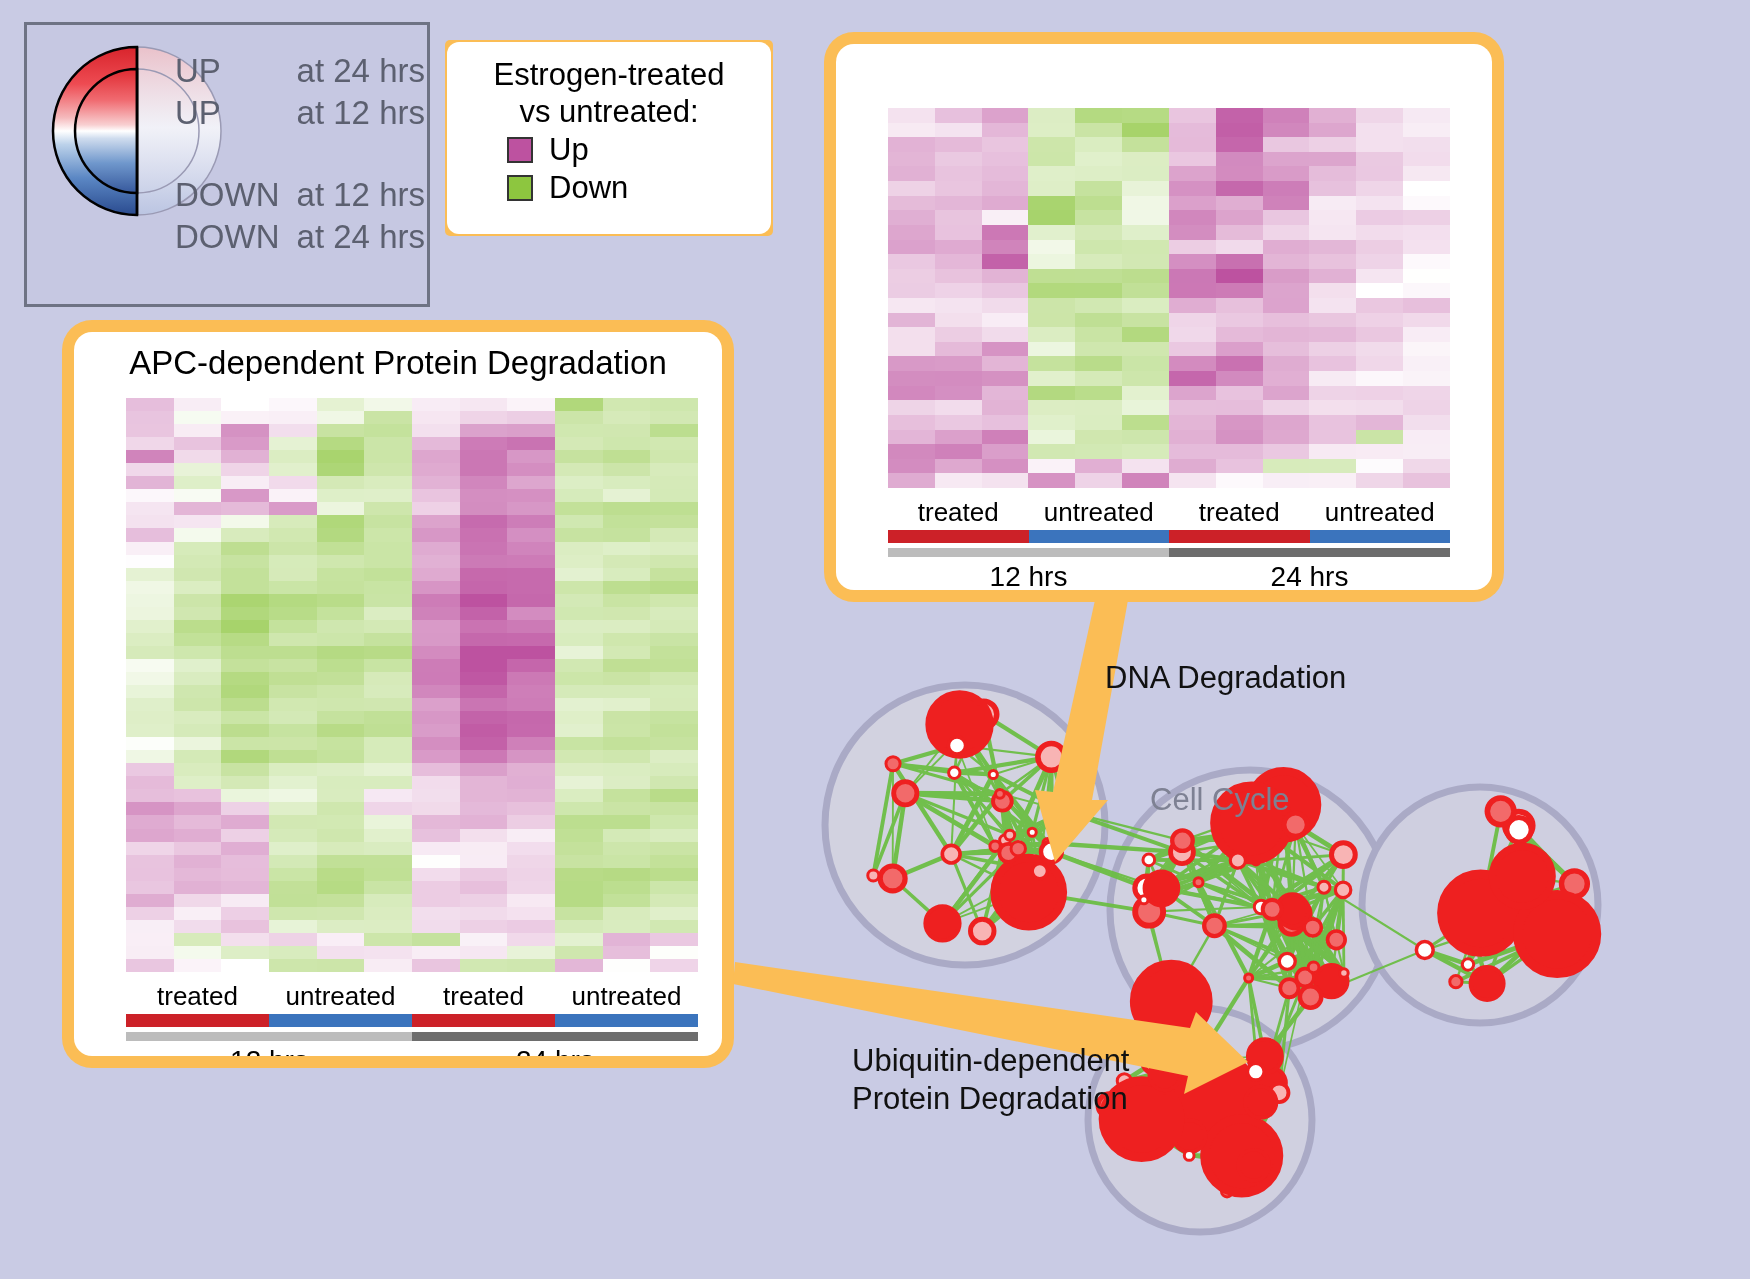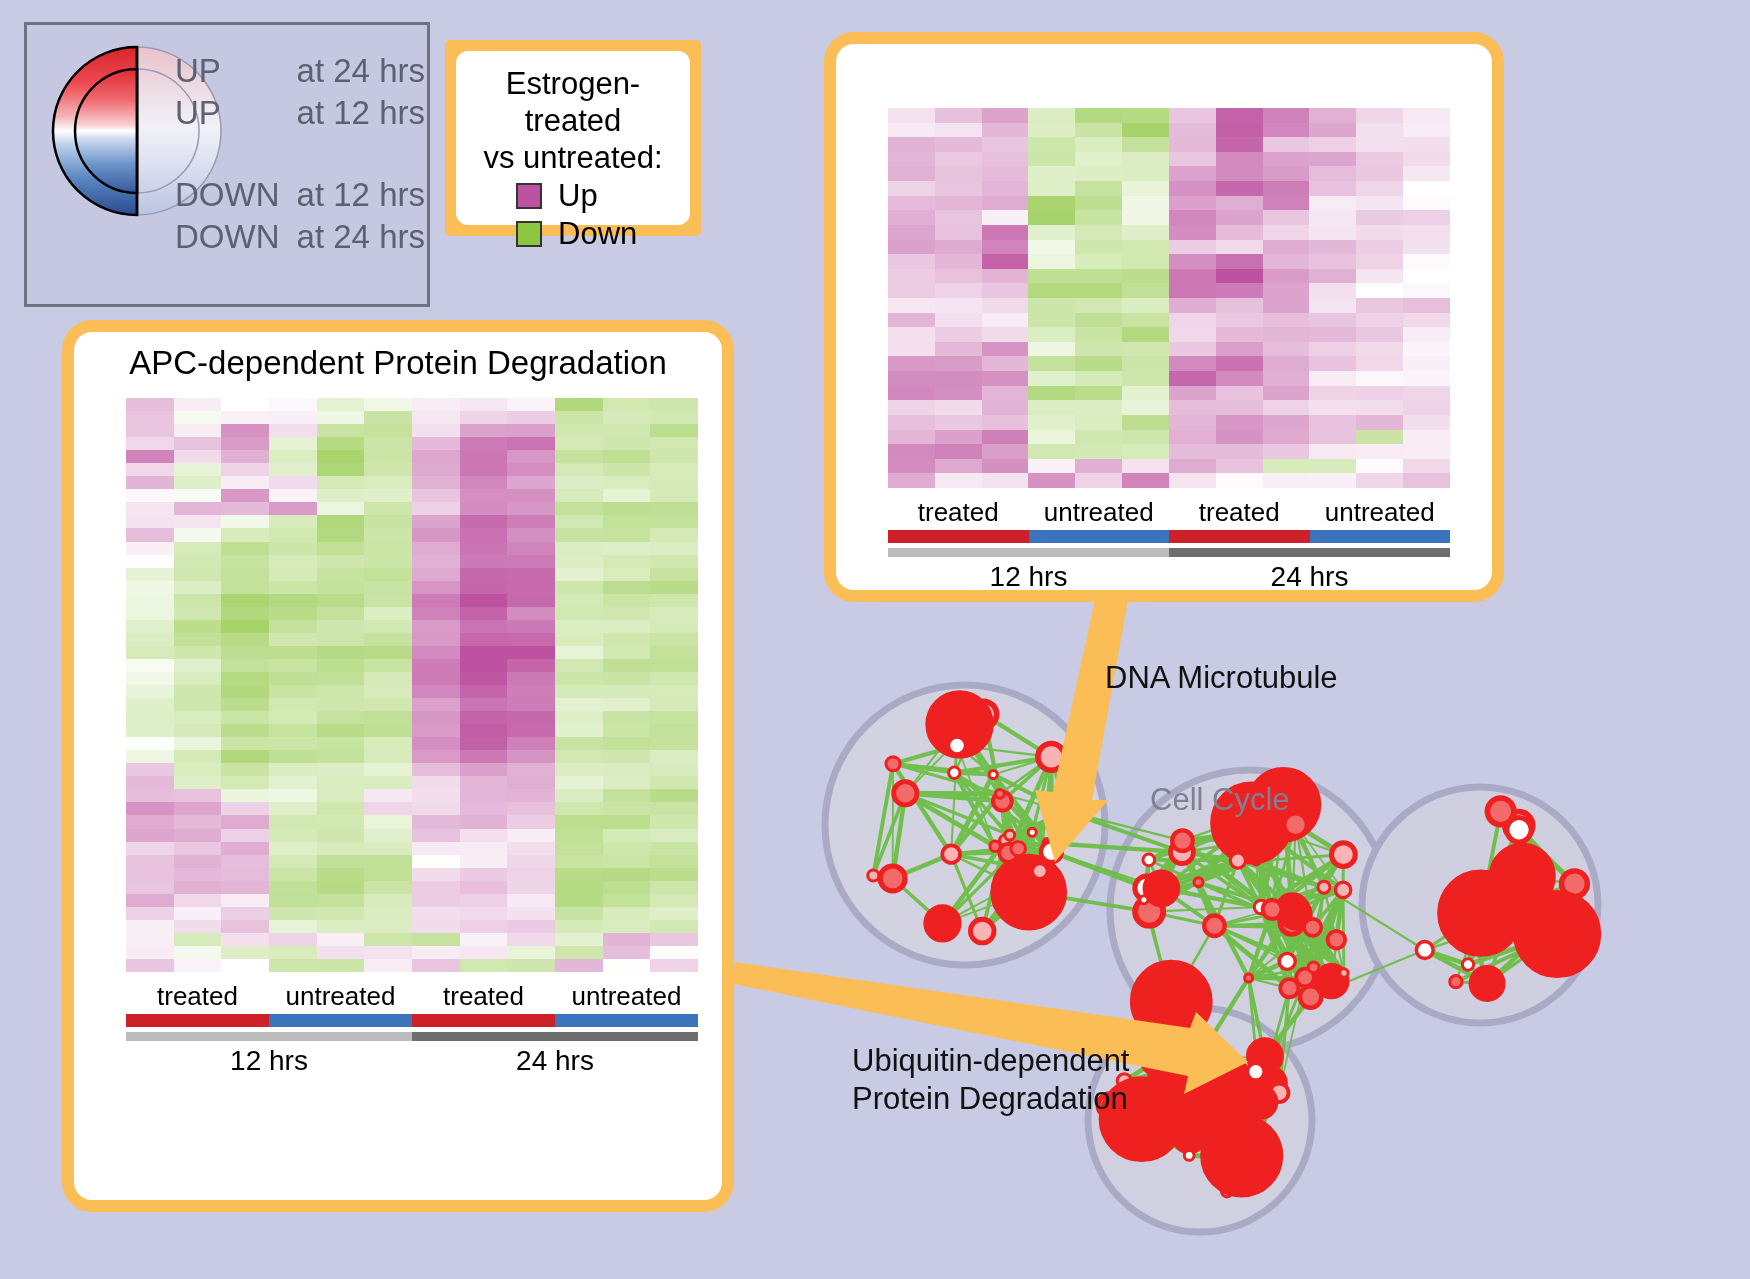--- a/index.html
+++ b/index.html
@@ -20,38 +20,38 @@
   #ckRings{position:absolute;left:22px;top:18px;width:180px;height:180px;}
   .ckLabelCol{position:absolute;left:148px;top:26px;width:250px;}
   .ckRow{display:flex;align-items:baseline;}
   .ckTerm{color:#5c6070;font-size:33px;line-height:40px;white-space:nowrap;}
   .ckTime{color:#5c6070;font-size:33px;line-height:40px;white-space:nowrap;}
   .ckFoot{position:absolute;left:0;top:222px;width:406px;text-align:center;
           color:#5c6070;font-size:30px;line-height:38px;}
 
   
   #updown{
-    position:absolute;left:445px;top:40px;width:256px;height:196px;
-    background:#fbbd55;border-radius:5px;box-sizing:border-box;padding:11px;
+    position:absolute;left:445px;top:40px;width:328px;height:196px;
+    background:#fbbd55;border-radius:5px;box-sizing:border-box;padding:2px;
   }
   #updownInner{width:100%;height:100%;background:#fff;border-radius:12px;
     box-sizing:border-box;padding:14px 12px 6px 12px;}
   .udTitle{font-size:31px;line-height:37px;color:#000;text-align:center;}
   .udRow{display:flex;align-items:center;gap:16px;margin-left:48px;margin-top:2px;}
   .udSwatch{width:26px;height:26px;border:2px solid #333;box-sizing:border-box;}
   .udLabel{font-size:31px;color:#000;}
 
   
   .opanel{position:absolute;background:#fbbd55;border-radius:30px;padding:12px;box-sizing:border-box;}
   .opanelInner{width:100%;height:100%;background:#fff;border-radius:18px;box-sizing:border-box;
                position:relative;overflow:hidden;}
   .ptitle{text-align:center;font-size:33px;color:#000;padding-top:12px;font-weight:400;}
 
   #panelRF{left:824px;top:32px;width:680px;height:570px;}
-  #panelAPC{left:62px;top:320px;width:672px;height:892px;}
+  #panelAPC{left:62px;top:320px;width:672px;height:748px;}
 
   .hmWrap{position:absolute;}
   .hm{display:grid;width:100%;height:100%;}
   .hm div{width:100%;height:100%;}
 
   .axisWrap{position:absolute;}
   .axRow{display:flex;width:100%;}
   .axCell{flex:1 1 0;text-align:center;font-size:26px;color:#000;line-height:32px;}
   .bar{display:flex;width:100%;height:13px;margin-top:2px;}
   .bar span{display:block;height:100%;}
@@ -1607,18 +1607,18 @@
 
   <svg class="stage" style="pointer-events:none;" viewBox="0 0 1750 1279">
     <g fill="#fbbd55">
       <path d="M1095 600 L1128 600 L1092 800 L1108 800 L1055 862 L1035 790 L1053 792 Z"></path>
     </g>
     <g fill="#fbbd55">
       <path d="M735 962 L1190 1028 L1196 1012 L1248 1062 L1184 1094 L1188 1076 L733 984 Z"></path>
     </g>
   </svg>
 
-  <div class="netLabel" id="lblDNA">DNA Microtubule</div>
+  <div class="netLabel" id="lblDNA">DNA Degradation</div>
   <div class="netLabel" id="lblCC">Cell Cycle</div>
   <div class="netLabel" id="lblUb">Ubiquitin-dependent
 Protein Degradation</div>
 
 </div>
 
 </body></html>

